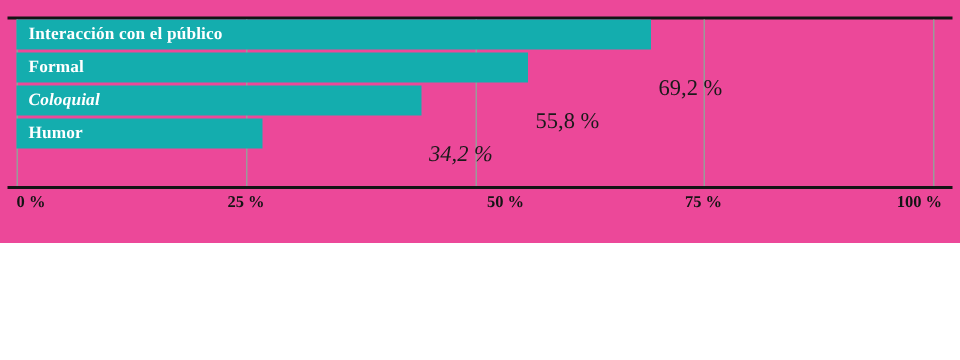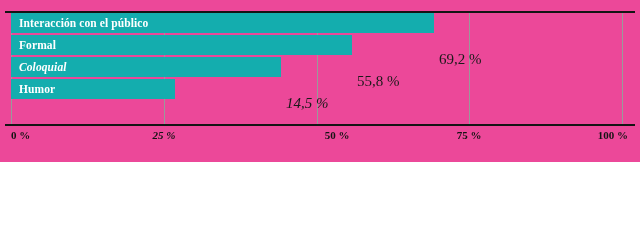--- a/index.html
+++ b/index.html
@@ -137,33 +137,33 @@
 
     <div class="bar-row" id="row-1" style="top: 22px; padding-left: 43px;">
       <div class="bar" style="width: 341px; background: rgb(20, 173, 174);"></div>
       <div class="bar-label" style="color: rgb(255, 255, 255);">Formal</div>
       <div class="bar-value" style="left: 357px; color: rgb(26, 26, 26);">55,8 %</div>
     </div>
 
     <div class="bar-row" id="row-2" style="top: 44px; font-style: italic;">
       <div class="bar" style="width: 270px; background: rgb(20, 173, 174);"></div>
       <div class="bar-label" style="color: rgb(255, 255, 255);">Coloquial</div>
-      <div class="bar-value" style="left: 286px; color: rgb(26, 26, 26);">14,5 %</div>
+      <div class="bar-value" style="left: 286px; color: rgb(26, 26, 26);">34,2 %</div>
     </div>
 
     <div class="bar-row" id="row-3" style="top: 66px;">
       <div class="bar" style="width: 164px; background: rgb(20, 173, 174);"></div>
       <div class="bar-label" style="color: rgb(255, 255, 255);">Humor</div>
     </div>
 
   </div>
 
   <div class="rule rule-bottom" style="background: rgb(20, 20, 20);"></div>
 
   <div class="axis">
     <div class="tick-label" style="left: 11px;">0 %</div>
-    <div class="tick-label" style="left: 0px; width: 328px; text-align: center; font-style: italic;">25 %</div>
+    <div class="tick-label" style="left: 0px; width: 328px; text-align: center;">25 %</div>
     <div class="tick-label" style="left: 0px; width: 634px; text-align: center; padding-left: 20px;">50 %</div>
     <div class="tick-label" style="left: 0px; width: 938px; text-align: center;">75 %</div>
     <div class="tick-label" style="left: auto; right: 12px;">100 %</div>
   </div>
 
 </div>
 
 </body></html>

